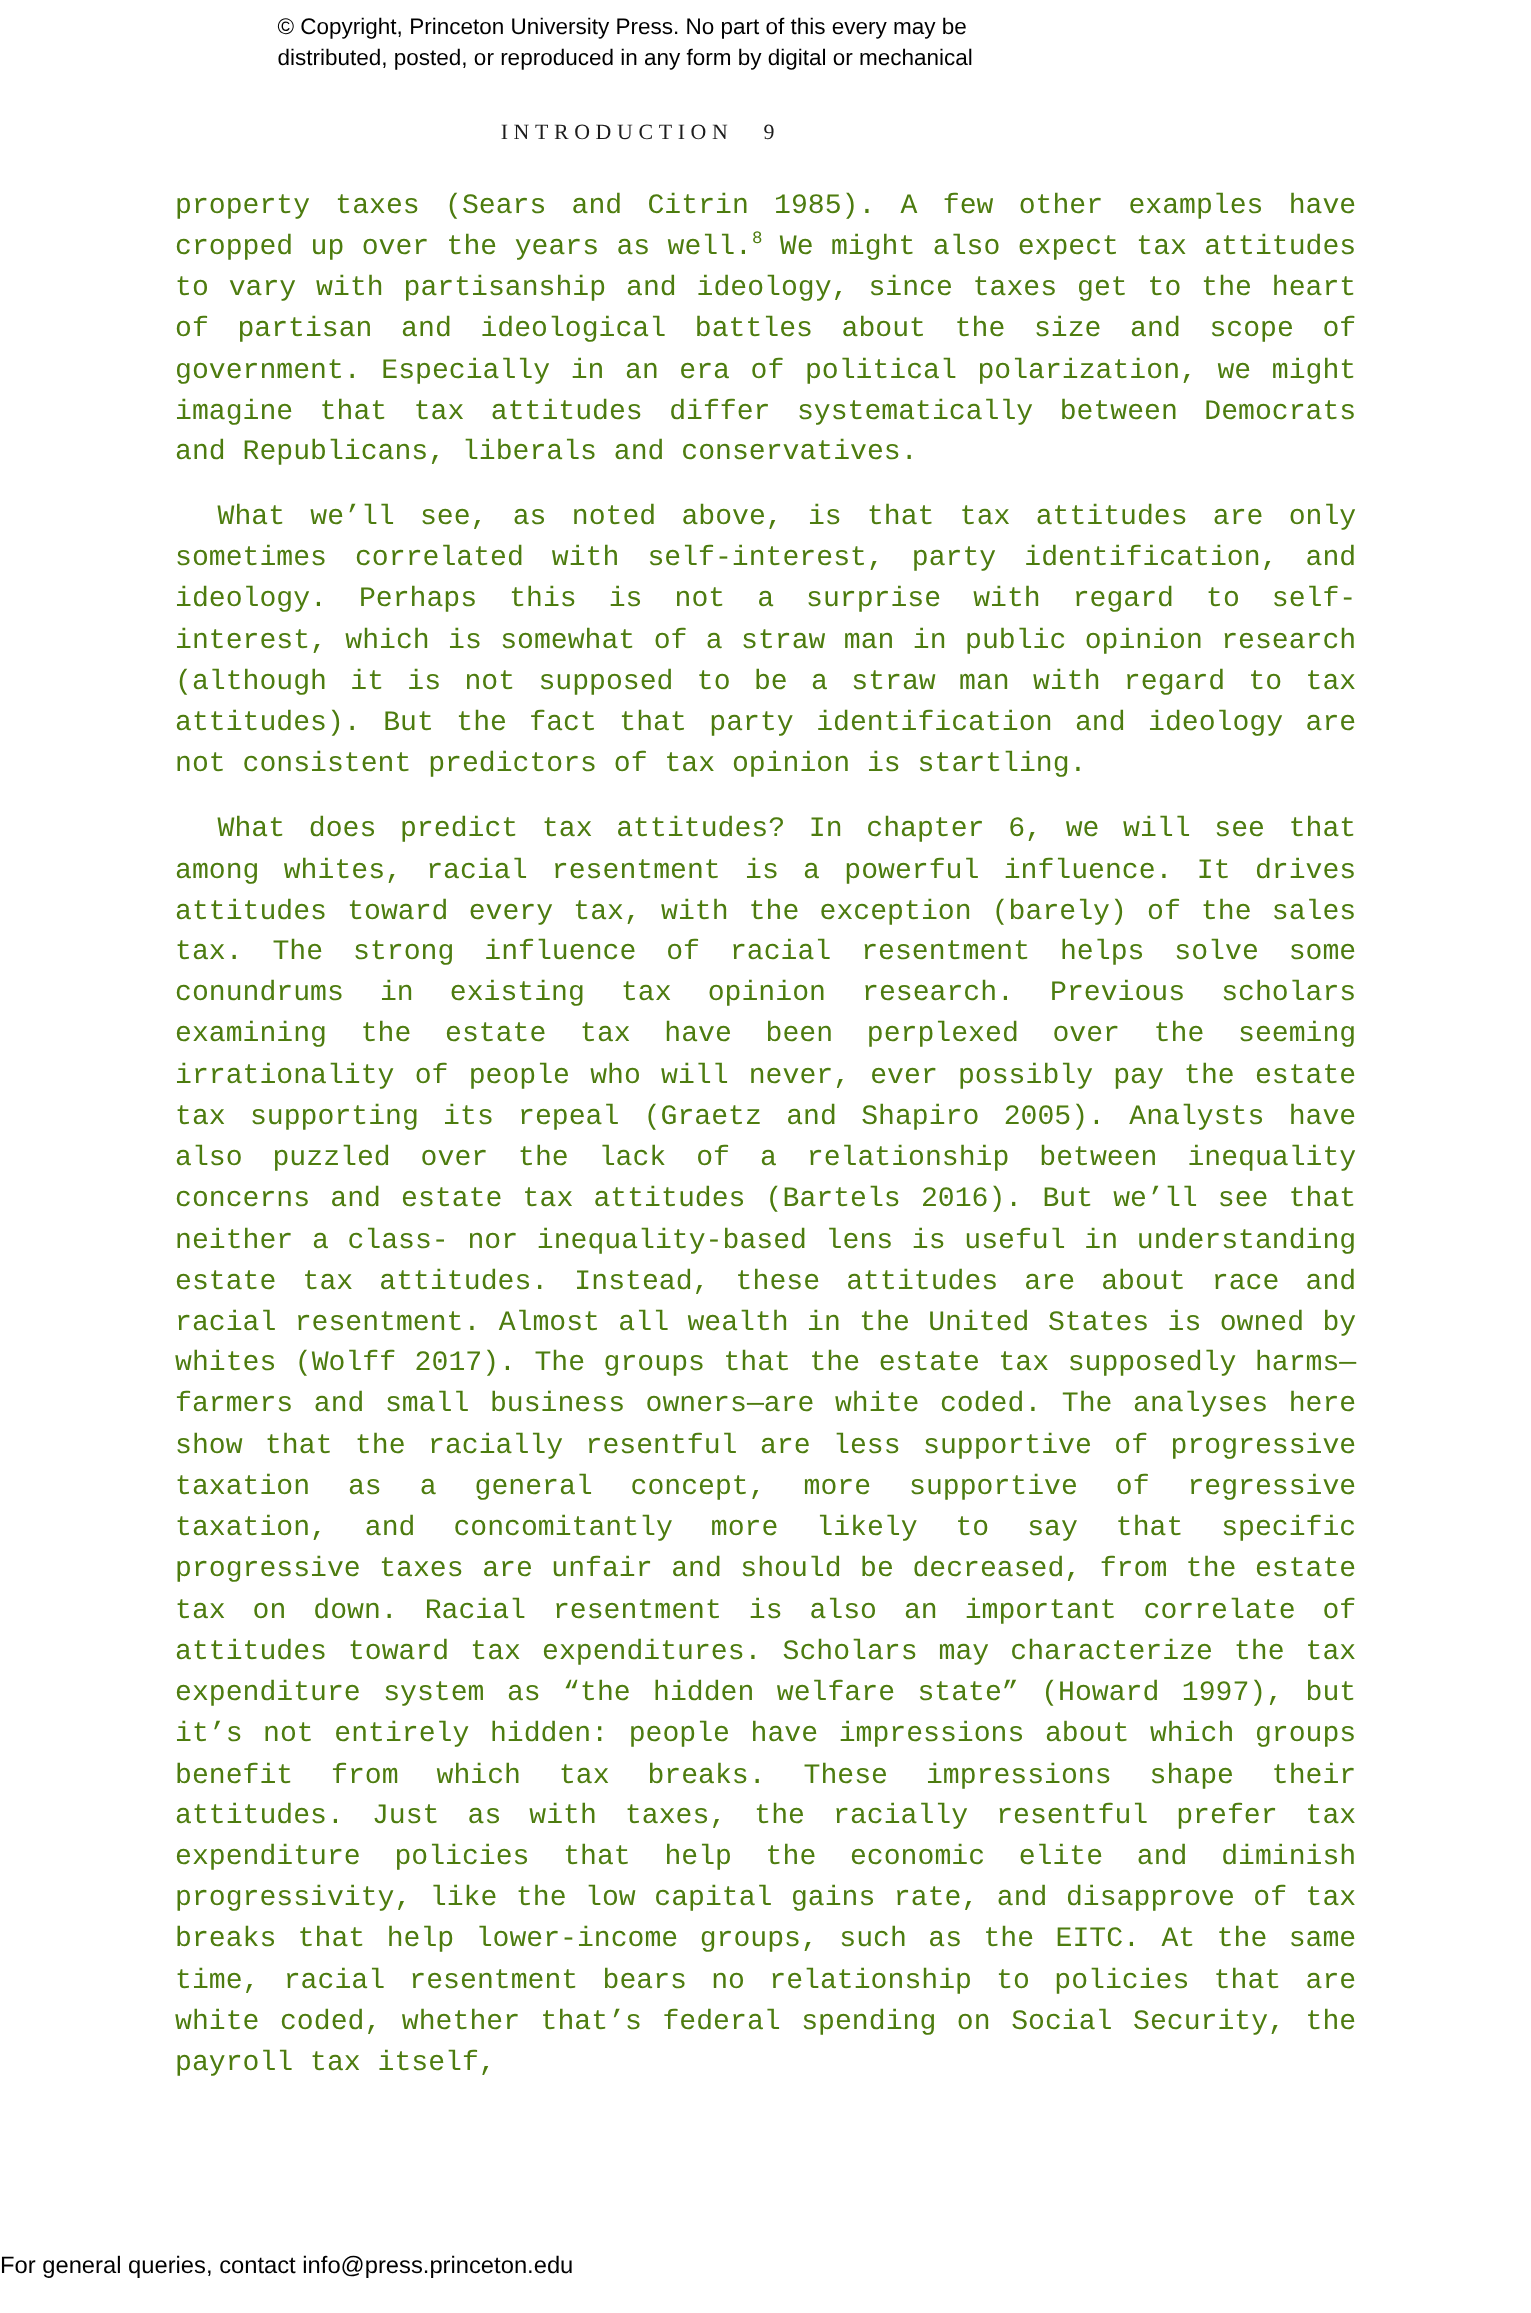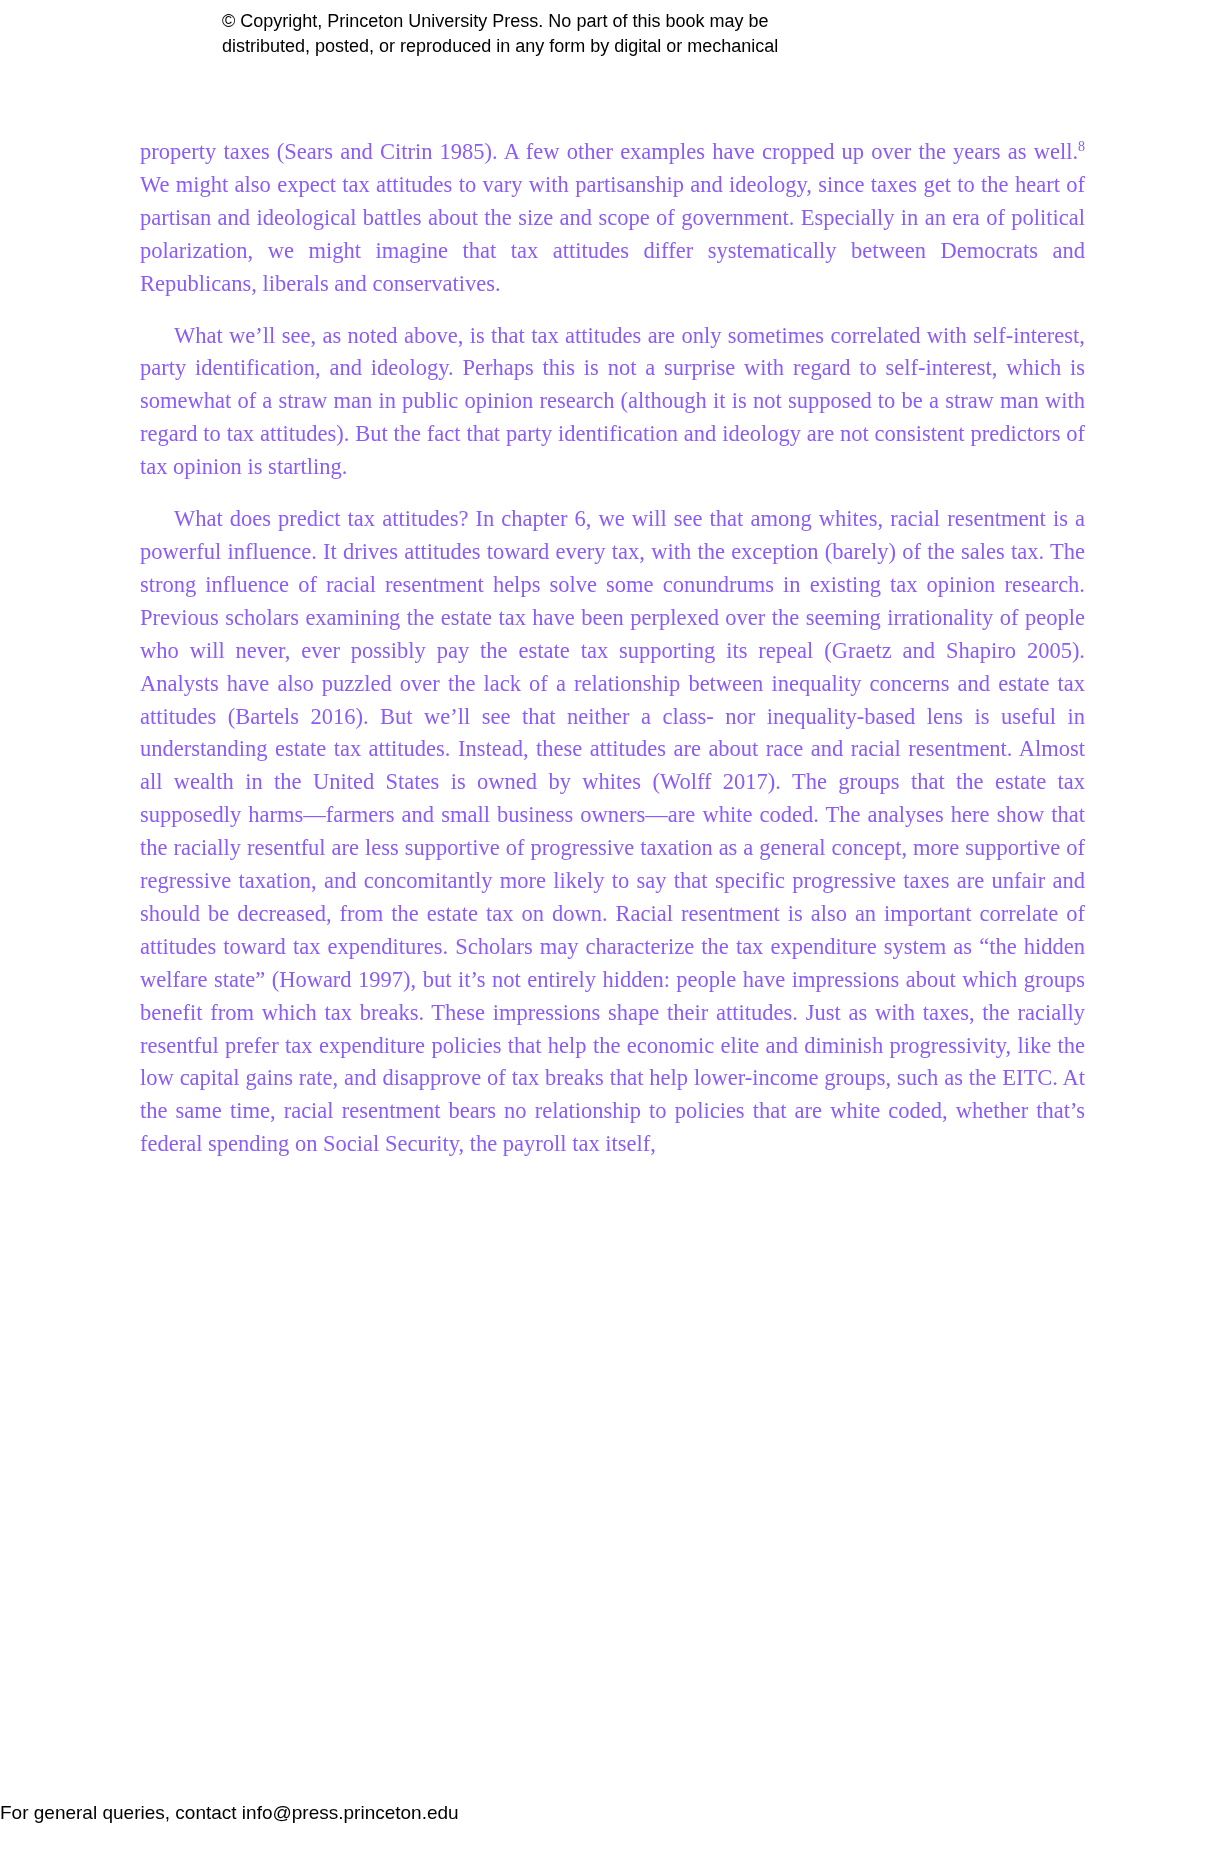--- a/index.html
+++ b/index.html
@@ -32,28 +32,28 @@
     letter-spacing: 4.5px;
     color: #1c1c1c;
     white-space: nowrap;
   }
   .running-head .pagenum {
     margin-left: 24px;
     letter-spacing: 0;
   }
   .body-text {
     position: absolute;
-    top: 136px;
+    top: 148px;
     left: 140px;
     width: 945px;
-    font-family: Liberation Serif, serif;
+    font-family: Liberation Mono, monospace;
     font-size: 22.5px;
     line-height: 32.9px;
     text-align: justify;
-    color: #8b5cf6;
+    color: #4d7c0f;
   }
   .body-text p { margin: 0; }
   .body-text p.indent { text-indent: 34px; margin-top: 19px; }
   .body-text sup {
     font-size: 0.62em;
     vertical-align: super;
     line-height: 0;
   }
   .footer {
     position: absolute;
@@ -65,24 +65,27 @@
     font-size: 19px;
     color: #000000;
   }
 </style>
 </head>
 <body>
 
 <div class="page">
 
   <div class="copyright">
-    <div>© Copyright, Princeton University Press. No part of this book may be</div>
+    <div>© Copyright, Princeton University Press. No part of this every may be</div>
     <div>distributed, posted, or reproduced in any form by digital or mechanical</div>
   </div>
 
+  <div class="running-head">
+    <span>INTRODUCTION</span><span class="pagenum">9</span>
+  </div>
 
   <div class="body-text">
       <p class=""><span>property taxes (Sears and Citrin 1985). A few other examples have cropped up over the years as well.</span><sup>8</sup><span> We might also expect tax attitudes to vary with partisanship and ideology, since taxes get to the heart of partisan and ideological battles about the size and scope of government. Especially in an era of political polarization, we might imagine that tax attitudes differ systematically between Democrats and Republicans, liberals and conservatives.</span></p>
       <p class="indent"><span>What we’ll see, as noted above, is that tax attitudes are only sometimes correlated with self-interest, party identification, and ideology. Perhaps this is not a surprise with regard to self-interest, which is somewhat of a straw man in public opinion research (although it is not supposed to be a straw man with regard to tax attitudes). But the fact that party identification and ideology are not consistent predictors of tax opinion is startling.</span></p>
       <p class="indent"><span>What does predict tax attitudes? In chapter 6, we will see that among whites, racial resentment is a powerful influence. It drives attitudes toward every tax, with the exception (barely) of the sales tax. The strong influence of racial resentment helps solve some conundrums in existing tax opinion research. Previous scholars examining the estate tax have been perplexed over the seeming irrationality of people who will never, ever possibly pay the estate tax supporting its repeal (Graetz and Shapiro 2005). Analysts have also puzzled over the lack of a relationship between inequality concerns and estate tax attitudes (Bartels 2016). But we’ll see that neither a class- nor inequality-based lens is useful in understanding estate tax attitudes. Instead, these attitudes are about race and racial resentment. Almost all wealth in the United States is owned by whites (Wolff 2017). The groups that the estate tax supposedly harms—farmers and small business owners—are white coded. The analyses here show that the racially resentful are less supportive of progressive taxation as a general concept, more supportive of regressive taxation, and concomitantly more likely to say that specific progressive taxes are unfair and should be decreased, from the estate tax on down. Racial resentment is also an important correlate of attitudes toward tax expenditures. Scholars may characterize the tax expenditure system as “the hidden welfare state” (Howard 1997), but it’s not entirely hidden: people have impressions about which groups benefit from which tax breaks. These impressions shape their attitudes. Just as with taxes, the racially resentful prefer tax expenditure policies that help the economic elite and diminish progressivity, like the low capital gains rate, and disapprove of tax breaks that help lower-income groups, such as the EITC. At the same time, racial resentment bears no relationship to policies that are white coded, whether that’s federal spending on Social Security, the payroll tax itself,</span></p>
     </div>
 
   <div class="footer">For general queries, contact info@press.princeton.edu</div>
 
 </div>

